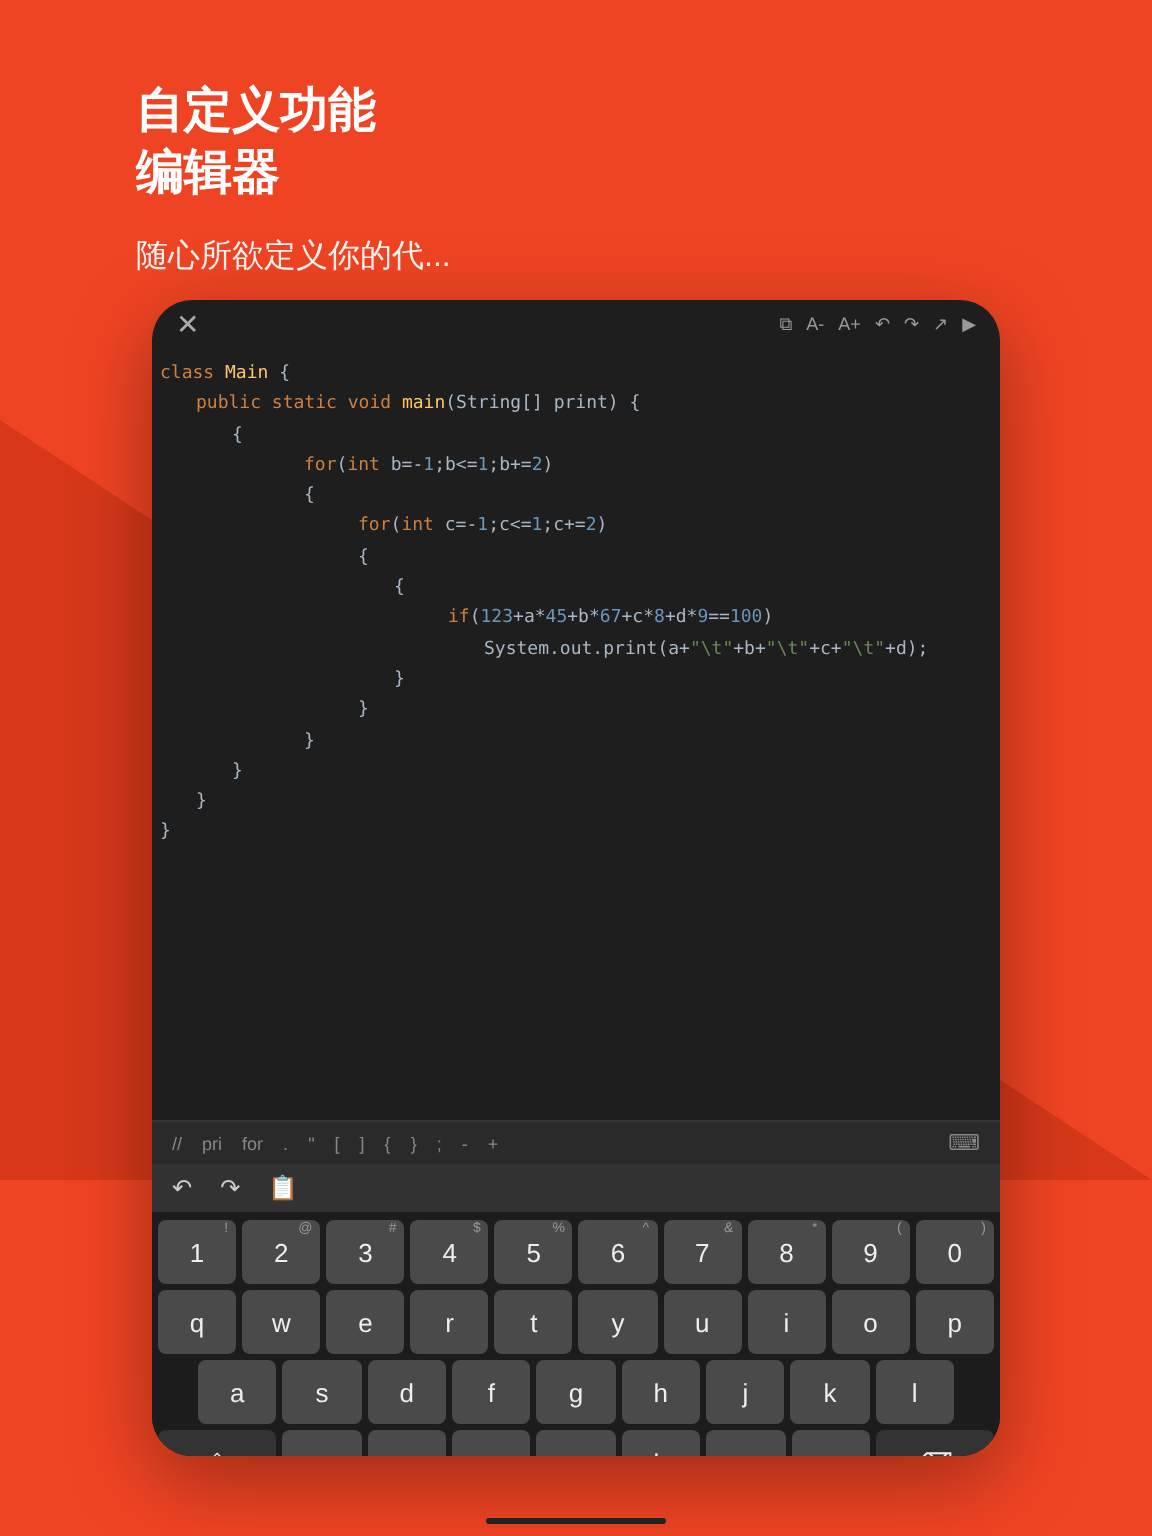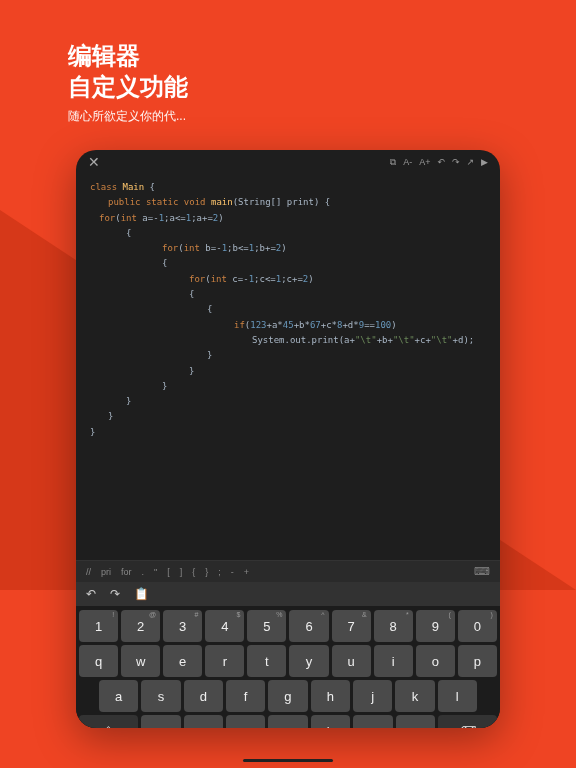--- a/index.html
+++ b/index.html
@@ -1,26 +1,26 @@
 <!DOCTYPE html>
 <html><head>
 <meta charset="utf-8">
 <style>
 *{margin:0;padding:0;box-sizing:border-box}
 body{width:576px;height:768px;background:#ef4423;font-family:-apple-system,BlinkMacSystemFont,"Segoe UI",sans-serif;position:relative;overflow:hidden}
 .bg-tri{position:absolute;width:0;height:0;border-left:0 solid transparent;border-right:576px solid transparent;border-bottom:380px solid #d63819;top:210px;left:0}
 .header{position:absolute;top:40px;left:68px;color:#fff}
 .title-line{font-size:24px;font-weight:700;line-height:1.3}
-.subtitle{font-size:12px;opacity:.95;margin-top:6px}
+.subtitle{font-size:16px;opacity:.95;margin-top:16px}
 .device{position:absolute;top:150px;left:76px;width:424px;height:578px;background:#1e1e1e;border-radius:20px;overflow:hidden;box-shadow:0 12px 40px rgba(0,0,0,.35)}
 .topbar{height:24px;display:flex;align-items:center;justify-content:space-between;padding:0 12px;color:#aaa}
 .topbar-left{font-size:14px}
 .topbar-right{display:flex;gap:7px;align-items:center}
 .tb-icon{font-size:9px;color:#999}
-.editor{padding:6px 14px;font-family:Menlo,Consolas,monospace;font-size:9px;line-height:1.7;color:#ccc;height:386px;overflow:hidden}
+.editor{padding:6px 4px;font-family:Menlo,Consolas,monospace;font-size:9px;line-height:1.7;color:#ccc;height:386px;overflow:hidden}
 .kw{color:#cc8242}
 .cls{color:#ffc66d}
 .str{color:#6a8759}
 .num{color:#6897bb}
 .pln{color:#a9b7c6}
 .brace{color:#a9b7c6}
 .snippet-bar{height:22px;background:#2a2a2a;display:flex;align-items:center;padding:0 10px;gap:10px;font-size:9px;color:#888;border-top:1px solid #333}
 .snip{cursor:pointer}
 .snip-end{margin-left:auto;font-size:11px}
 .kb-top{height:24px;background:#323232;display:flex;align-items:center;padding:0 10px;gap:14px}
@@ -31,43 +31,42 @@
 .key-alt{position:absolute;top:1px;right:4px;font-size:7px;color:#999}
 .key-wide{flex:1.5;background:#333}
 .home-ind{position:absolute;bottom:6px;left:50%;transform:translateX(-50%);width:90px;height:3px;background:#222;border-radius:2px}
 </style>
 </head>
 <body>
 
 <div class="bg-tri"></div>
 
 <div class="header">
+  <div class="title-line">自定义功能</div>
   <div class="title-line">编辑器</div>
-  <div class="title-line">自定义功能</div>
   <div class="subtitle">随心所欲定义你的代...</div>
 </div>
 
 <div class="device">
   <div class="topbar">
     <div class="topbar-left">✕</div>
     <div class="topbar-right">
       <span class="tb-icon">⧉</span>
       <span class="tb-icon">A-</span>
       <span class="tb-icon">A+</span>
       <span class="tb-icon">↶</span>
       <span class="tb-icon">↷</span>
       <span class="tb-icon">↗</span>
       <span class="tb-icon">▶</span>
     </div>
   </div>
 
   <div class="editor">
     <div><span class="kw">class</span><span class="cls"> Main</span><span class="brace"> {</span></div>
     <div style="padding-left:18px"><span class="kw">public static void</span><span class="cls"> main</span><span class="pln">(String[] print) {</span></div>
-    <div style="padding-left:9px"><span class="kw">for</span><span class="pln">(</span><span class="kw">int</span><span class="pln"> a=-</span><span class="num">1</span><span class="pln">;a&lt;=</span><span class="num">1</span><span class="pln">;a+=</span><span class="num">2</span><span class="pln">)</span></div>
     <div style="padding-left:36px"><span class="brace">{</span></div>
     <div style="padding-left:72px"><span class="kw">for</span><span class="pln">(</span><span class="kw">int</span><span class="pln"> b=-</span><span class="num">1</span><span class="pln">;b&lt;=</span><span class="num">1</span><span class="pln">;b+=</span><span class="num">2</span><span class="pln">)</span></div>
     <div style="padding-left:72px"><span class="brace">{</span></div>
     <div style="padding-left:99px"><span class="kw">for</span><span class="pln">(</span><span class="kw">int</span><span class="pln"> c=-</span><span class="num">1</span><span class="pln">;c&lt;=</span><span class="num">1</span><span class="pln">;c+=</span><span class="num">2</span><span class="pln">)</span></div>
     <div style="padding-left:99px"><span class="brace">{</span></div>
     <div style="padding-left:117px"><span class="brace">{</span></div>
     <div style="padding-left:144px"><span class="kw">if</span><span class="pln">(</span><span class="num">123</span><span class="pln">+a*</span><span class="num">45</span><span class="pln">+b*</span><span class="num">67</span><span class="pln">+c*</span><span class="num">8</span><span class="pln">+d*</span><span class="num">9</span><span class="pln">==</span><span class="num">100</span><span class="pln">)</span></div>
     <div style="padding-left:162px"><span class="pln">System.out.print(a+</span><span class="str">"\t"</span><span class="pln">+b+</span><span class="str">"\t"</span><span class="pln">+c+</span><span class="str">"\t"</span><span class="pln">+d);</span></div>
     <div style="padding-left:117px"><span class="brace">}</span></div>
     <div style="padding-left:99px"><span class="brace">}</span></div>

